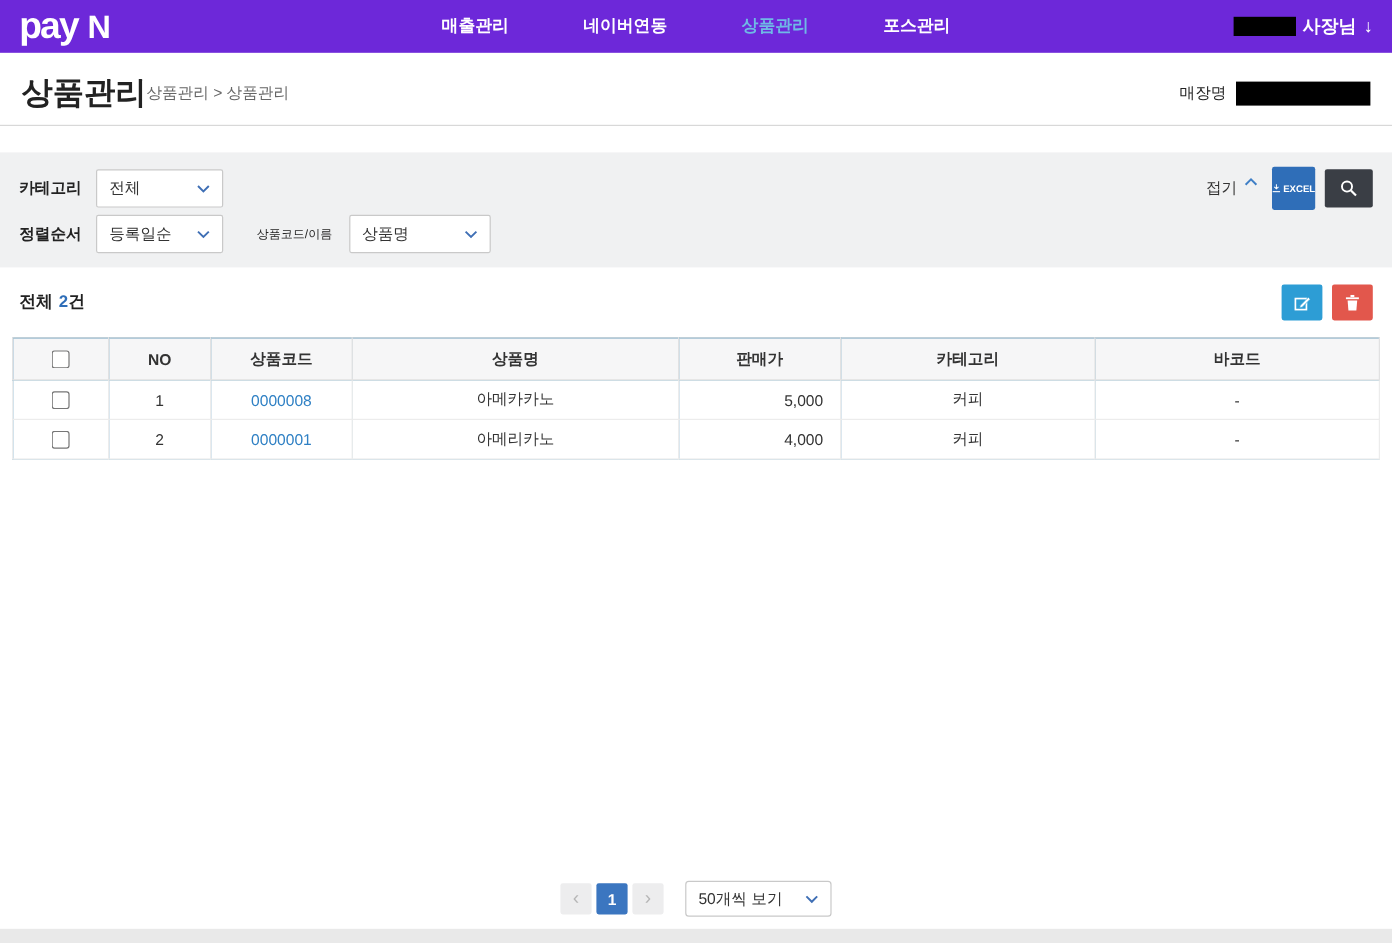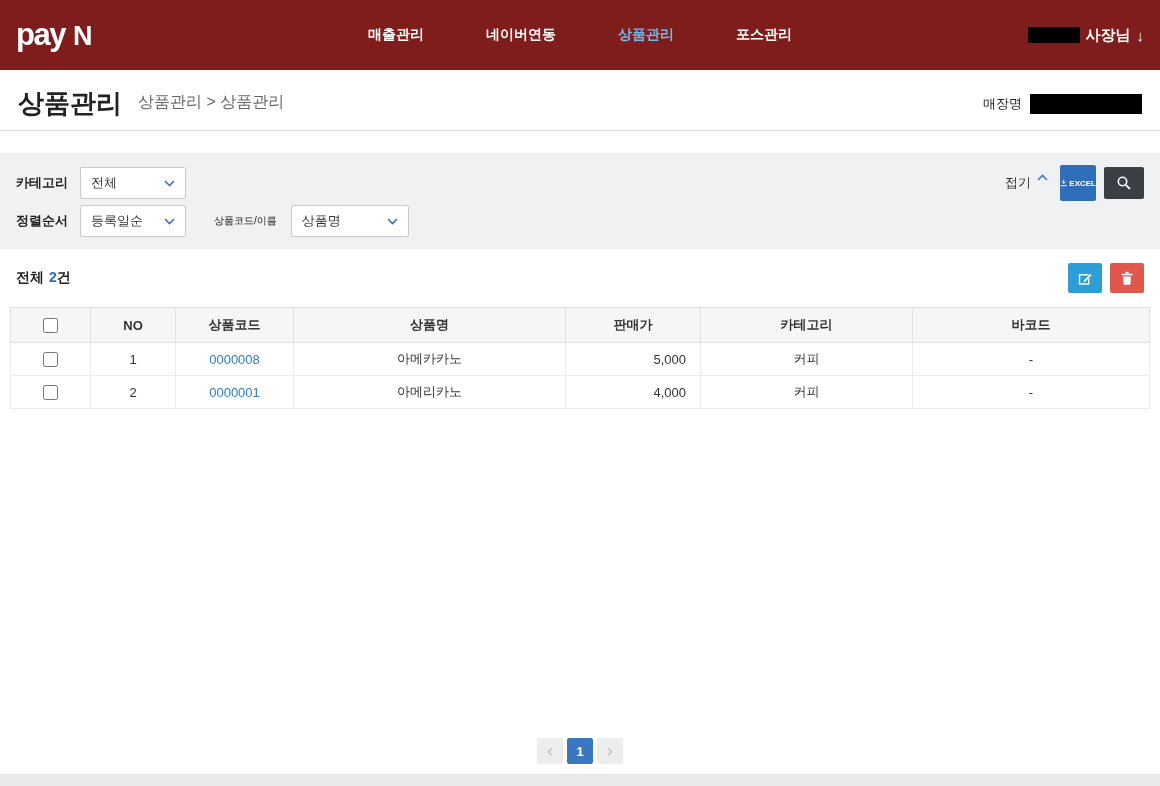--- a/index.html
+++ b/index.html
@@ -8,41 +8,41 @@
     width:1160px; height:786px;
     font-family:"Liberation Sans", sans-serif;
     background:#ffffff;
     position:relative;
     overflow:hidden;
     color:#333;
   }
 
   
   .topbar {
-    height:70px; background:#7f1d1d;
+    height:44px; background:#6d28d9;
     display:flex; align-items:center;
     padding:0 16px; position:relative;
   }
   .logo { display:flex; align-items:baseline; color:#fff; cursor:pointer; }
   .logo-pay { font-size:31px; font-weight:bold; letter-spacing:-1.5px; }
   .logo-n   { font-size:27px; font-weight:bold; margin-left:8px; }
   .topnav { position:absolute; left:50%; transform:translateX(-50%); display:flex; gap:62px; }
   .topnav .nav-item { color:#ffffff; font-size:14px; font-weight:bold; cursor:pointer; white-space:nowrap; }
   .topnav .nav-item.active { color:#6fb9e6; }
   .account { margin-left:auto; display:flex; align-items:center; gap:6px; color:#fff; font-size:15px; font-weight:bold; cursor:pointer; }
   .redact-sm { width:52px; height:16px; background:#000; }
   .arrow-down { font-size:15px; font-weight:bold; }
 
   
   .page-header {
     background:#fff; border-bottom:1px solid #d8d8d8;
     padding:20px 18px 14px; display:flex; align-items:flex-end;
   }
   .page-title { font-size:26px; font-weight:bold; color:#222; line-height:1; }
-  .breadcrumb { font-size:16px; color:#666; margin-left:16px; padding-bottom:3px; }
+  .breadcrumb { font-size:13px; color:#666; margin-left:0; padding-bottom:3px; }
   .store { margin-left:auto; display:flex; align-items:center; gap:8px; font-size:13px; color:#222; padding-bottom:2px; }
   .redact-md { width:112px; height:20px; background:#000; }
 
   .filter-gap { height:22px; background:#fff; }
 
   
   .filters { background:#f0f1f2; padding:12px 16px; }
   .frow { display:flex; align-items:center; }
   .frow + .frow { margin-top:4px; }
   .flabel { font-size:13px; font-weight:bold; color:#222; width:64px; flex:none; }
@@ -244,15 +244,21 @@
         <td>-</td>
       </tr>
     </tbody>
   </table>
 </div>
 
 <div class="pagination">
   <button class="page-btn page-arrow">‹</button>
   <button class="page-btn page-cur">1</button>
   <button class="page-btn page-arrow">›</button>
+  <div class="select psize">
+    <span>50개씩 보기</span>
+    <svg class="chev" width="11" height="7" viewBox="0 0 11 7">
+        <path d="M1 1l4.5 4.5L10 1" stroke="#3f6fb5" stroke-width="1.6" fill="none"></path>
+      </svg>
+  </div>
 </div>
 
 <div class="bottom-strip"></div>
 
 </body></html>

